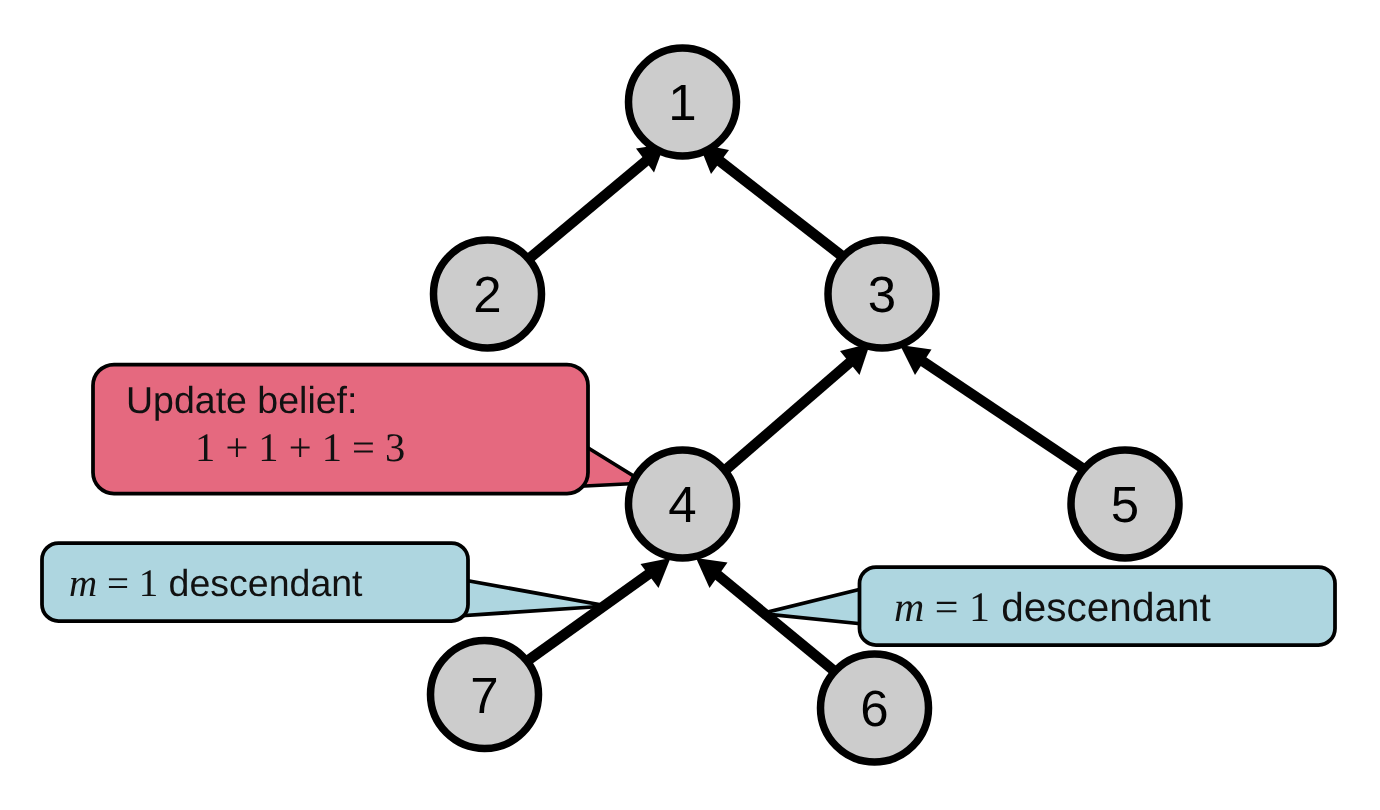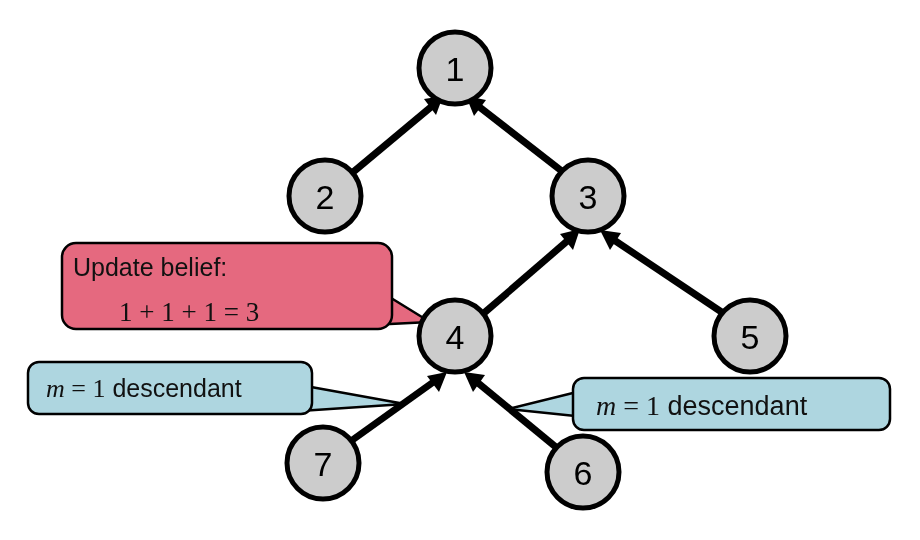--- a/index.html
+++ b/index.html
@@ -167,23 +167,23 @@
         <text class="node-label" x="583" y="473">6</text>
       </g>
 
       <g>
         <circle class="node-circle" cx="323" cy="463" r="36"></circle>
         <text class="node-label" x="323" y="464">7</text>
       </g>
     </g>
   </svg>
 
-  <div class="callout-text-box" style="left:73px; top:253px; width:300px;">
+  <div class="callout-text-box" style="left:84px; top:253px; width:300px;">
     <div class="txt-sans" style="font-size:25px;">Update belief:</div>
-    <div class="math-roman" style="font-size:27px; padding-left:46px; margin-top:16px;">1 + 1 + 1 = 3</div>
+    <div class="math-roman" style="font-size:27px; padding-left:46px; margin-top:2px;">1 + 1 + 1 = 3</div>
   </div>
 
   <div class="callout-text-box" style="left:46px; top:374px;">
     <span class="math-italic" style="font-size:26px;">m</span><span class="math-roman" style="font-size:26px;"> = </span><span class="math-roman" style="font-size:26px;">1</span><span class="txt-sans" style="font-size:25px;"> descendant</span>
   </div>
 
   <div class="callout-text-box" style="left:596px; top:390px;">
     <span class="math-italic" style="font-size:28px;">m</span><span class="math-roman" style="font-size:28px;"> = </span><span class="math-roman" style="font-size:28px;">1</span><span class="txt-sans" style="font-size:27px;"> descendant</span>
   </div>
 

